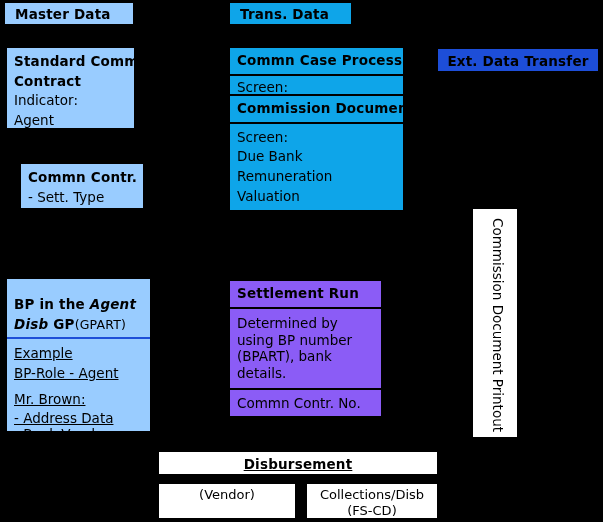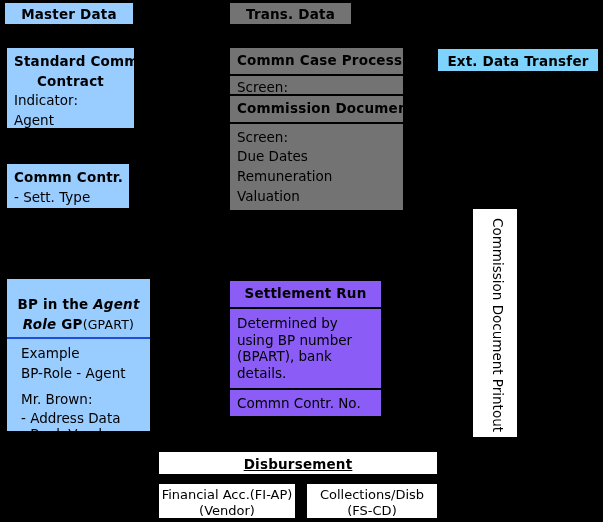--- a/index.html
+++ b/index.html
@@ -3,43 +3,43 @@
 <meta charset="utf-8">
 <style>
   html,body{margin:0;padding:0;background:#000;}
   body{
     width:603px;height:522px;position:relative;overflow:hidden;
     font-family:"DejaVu Sans","Liberation Sans",sans-serif;
     background:#000;
   }
   .box{position:absolute;box-sizing:border-box;border:2px solid #000;overflow:hidden;}
   .blue{background:#99CCFF;}
-  .green{background:#737373;}
+  .green{background:#0ea5e9;}
   .yellow{background:#8b5cf6;}
-  .gray{background:#7dd3fc;}
+  .gray{background:#1d4ed8;}
   .white{background:#FFFFFF;}
-  .hdr{font-weight:bold;font-size:13.5px;color:#000;letter-spacing:0.2px;text-align:center;}
+  .hdr{font-weight:bold;font-size:13.5px;color:#000;letter-spacing:0.2px;}
   .bdy{font-weight:normal;font-size:13.5px;color:#000;}
   .pad{padding:4px 7px;}
   .line{line-height:1.46;white-space:nowrap;}
 
   
   #master-data{left:3px;top:1px;width:132px;height:25px;}
   #master-data .t{padding:2px 10px;}
   #trans-data{left:228px;top:1px;width:125px;height:25px;}
   #trans-data .t{padding:2px 10px;}
 
   
   #std-contract{left:5px;top:46px;width:131px;height:84px;}
   #std-contract .t{padding:4px 7px 0 7px;}
   #std-contract .overflow{white-space:nowrap;}
-  #commn-contr{left:5px;top:162px;width:126px;height:48px;}
+  #commn-contr{left:19px;top:162px;width:126px;height:48px;}
   #bp-agent{left:5px;top:277px;width:147px;height:156px;}
   #bp-agent .head{padding:16px 7px 3px 7px;border-bottom:2px solid #1d4ed8;}
-  #bp-agent .body{padding:5px 14px;}
+  #bp-agent .body{padding:5px 7px;text-decoration:underline;}
 
   
   #case-process{left:228px;top:46px;width:177px;height:50px;}
   #case-process .head{padding:3px 7px;border-bottom:2px solid #000;}
   #case-process .row{padding:2px 7px;}
   #commission-doc{left:228px;top:94px;width:177px;height:118px;}
   #commission-doc .head{padding:3px 7px;border-bottom:2px solid #000;}
   #commission-doc .body{padding:4px 7px;}
   #settlement-run{left:228px;top:279px;width:155px;height:139px;}
   #settlement-run .head{padding:3px 7px;border-bottom:2px solid #000;}
@@ -87,41 +87,41 @@
 <div class="box blue" id="commn-contr">
   <div class="pad">
     <div class="hdr line">Commn Contr.</div>
     <div class="bdy line">- Sett. Type</div>
   </div>
 </div>
 
 <div class="box blue" id="bp-agent">
   <div class="head">
     <div class="hdr line"><span>BP in the </span><i>Agent</i></div>
-    <div class="hdr line"><i>Role</i><span> GP</span><span class="bdy" style="font-size:12.5px;">(GPART)</span></div>
+    <div class="hdr line"><i>Disb</i><span> GP</span><span class="bdy" style="font-size:12.5px;">(GPART)</span></div>
   </div>
   <div class="body">
     <div class="bdy line">Example</div>
     <div class="bdy line">BP-Role - Agent</div>
     <div class="bdy line" style="margin-top:6px;">Mr. Brown:</div>
     <div class="bdy line" style="line-height:1.25">- Address Data</div>
     <div class="bdy line" style="line-height:1.25">-  Bank Vendor</div>
   </div>
 </div>
 
 <div class="box green" id="case-process">
   <div class="head hdr line">Commn Case Process</div>
   <div class="row bdy line">Screen:</div>
 </div>
 
 <div class="box green" id="commission-doc">
   <div class="head hdr line">Commission Document</div>
   <div class="body">
     <div class="bdy line">Screen:</div>
-    <div class="bdy line">Due Dates</div>
+    <div class="bdy line">Due Bank</div>
     <div class="bdy line">Remuneration</div>
     <div class="bdy line">Valuation</div>
   </div>
 </div>
 
 <div class="box yellow" id="settlement-run">
   <div class="head hdr line">Settlement Run</div>
   <div class="body bdy wrap">Determined by using BP number (BPART), bank details.</div>
   <div class="foot bdy line">Commn Contr. No.</div>
 </div>
@@ -135,21 +135,20 @@
     <span class="bdy line">Commission Document Printout</span>
   </div>
 </div>
 
 <div class="box white" id="disbursement">
   <div class="t hdr line">Disbursement</div>
 </div>
 
 <div class="box white" id="fi-ap">
   <div class="bx2">
-    <div>Financial Acc.(FI-AP)</div>
     <div>(Vendor)</div>
   </div>
 </div>
 
 <div class="box white" id="collections">
   <div class="bx2">
     <div>Collections/Disb</div>
     <div>(FS-CD)</div>
   </div>
 </div>

